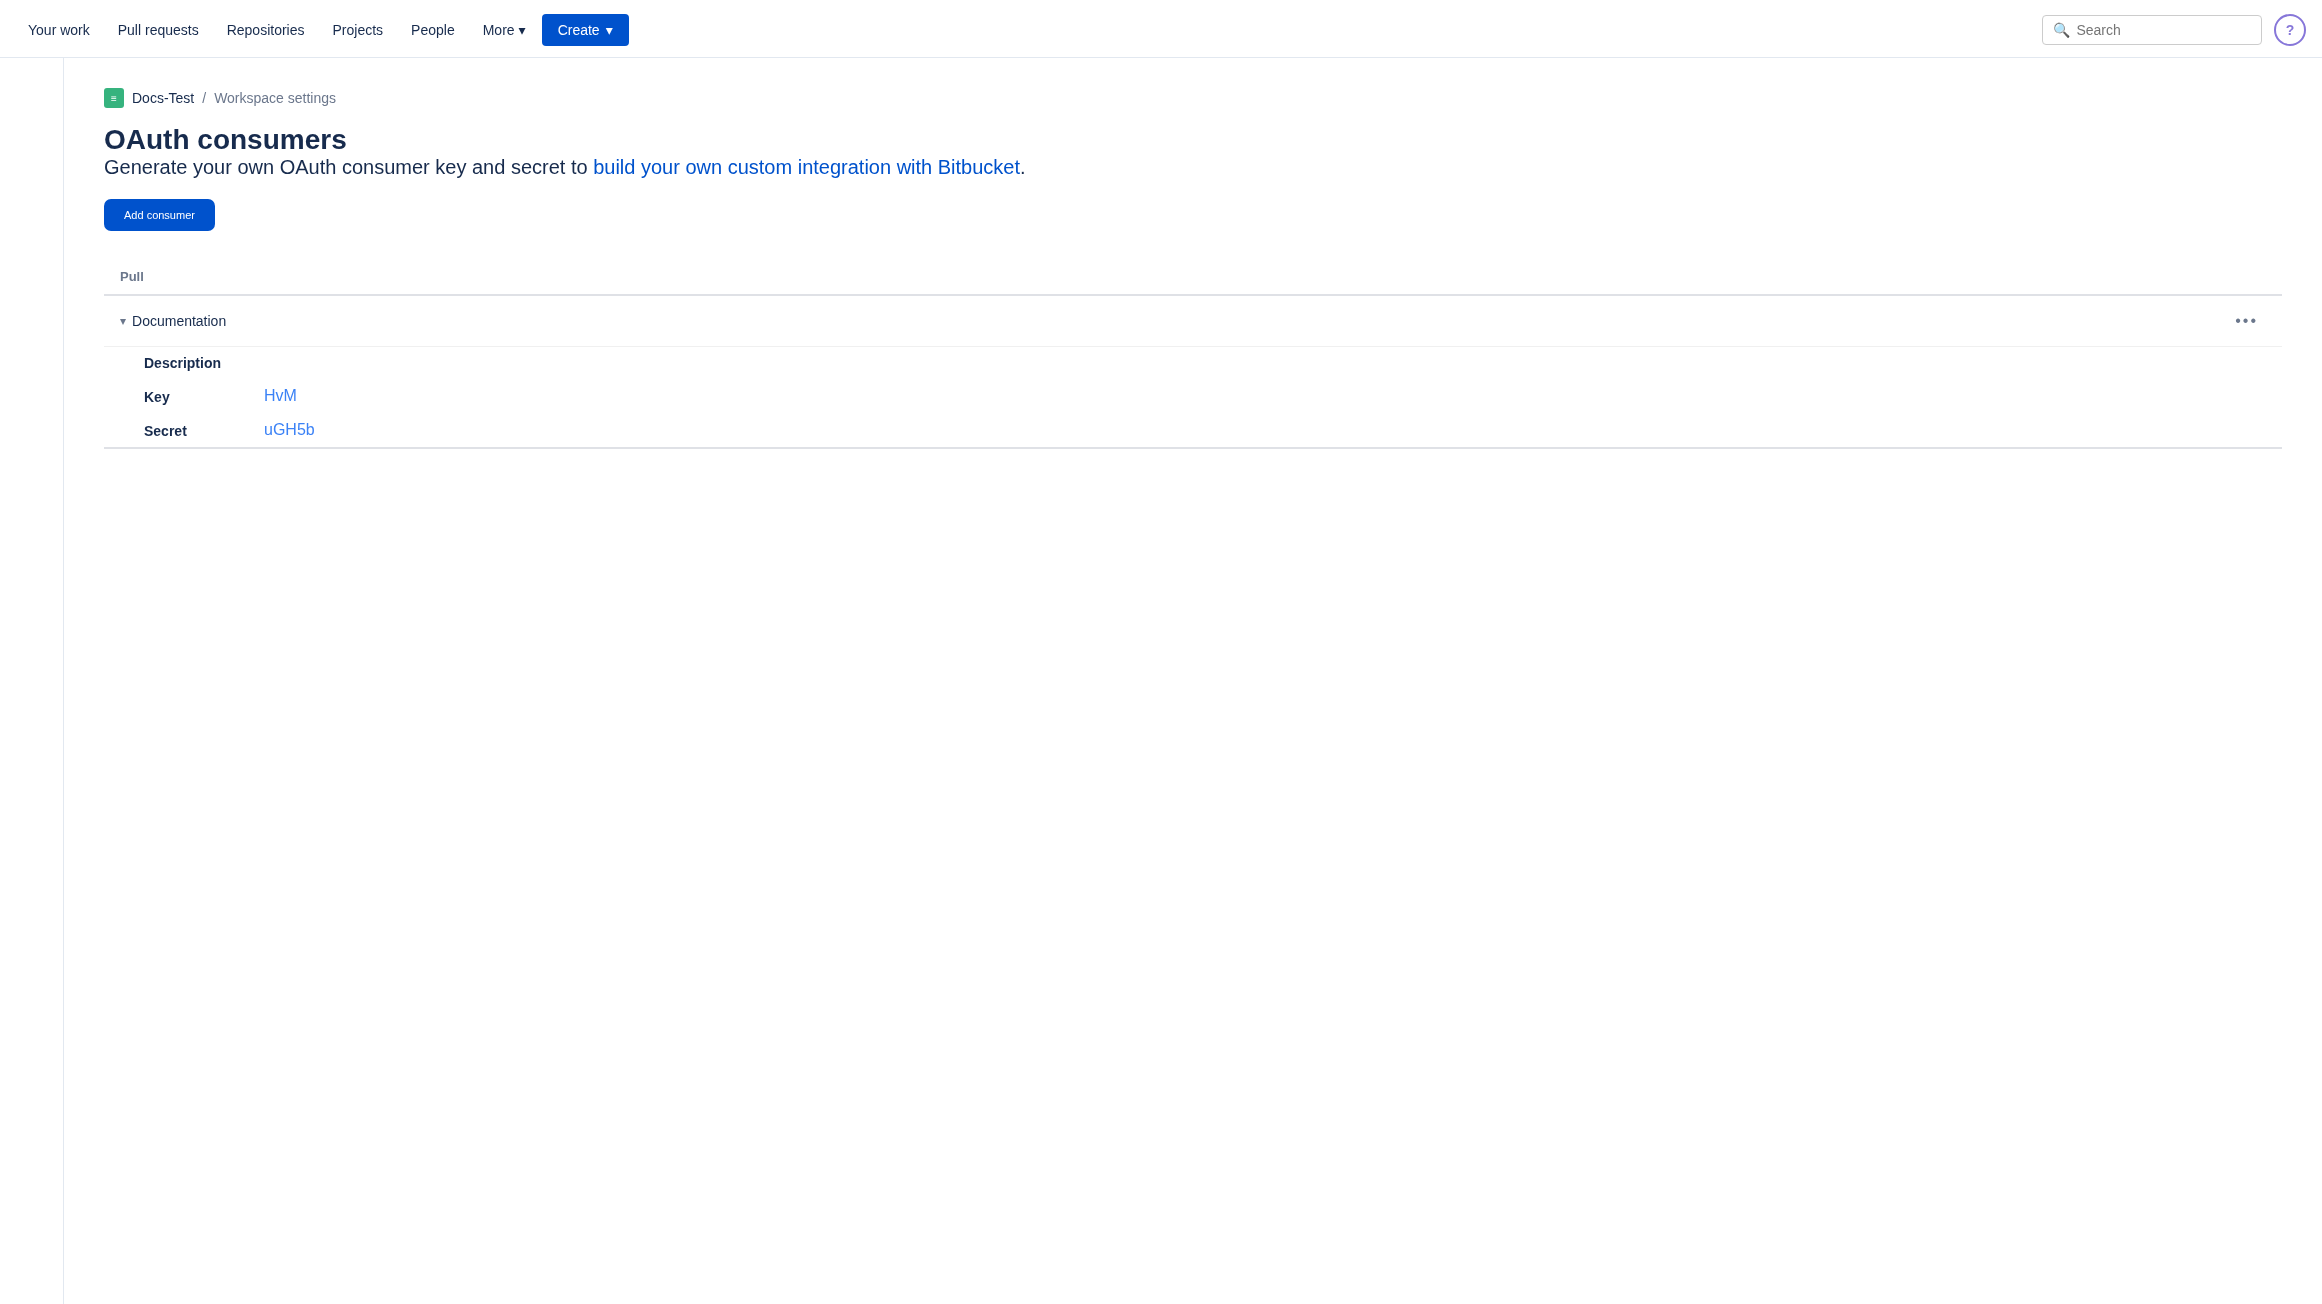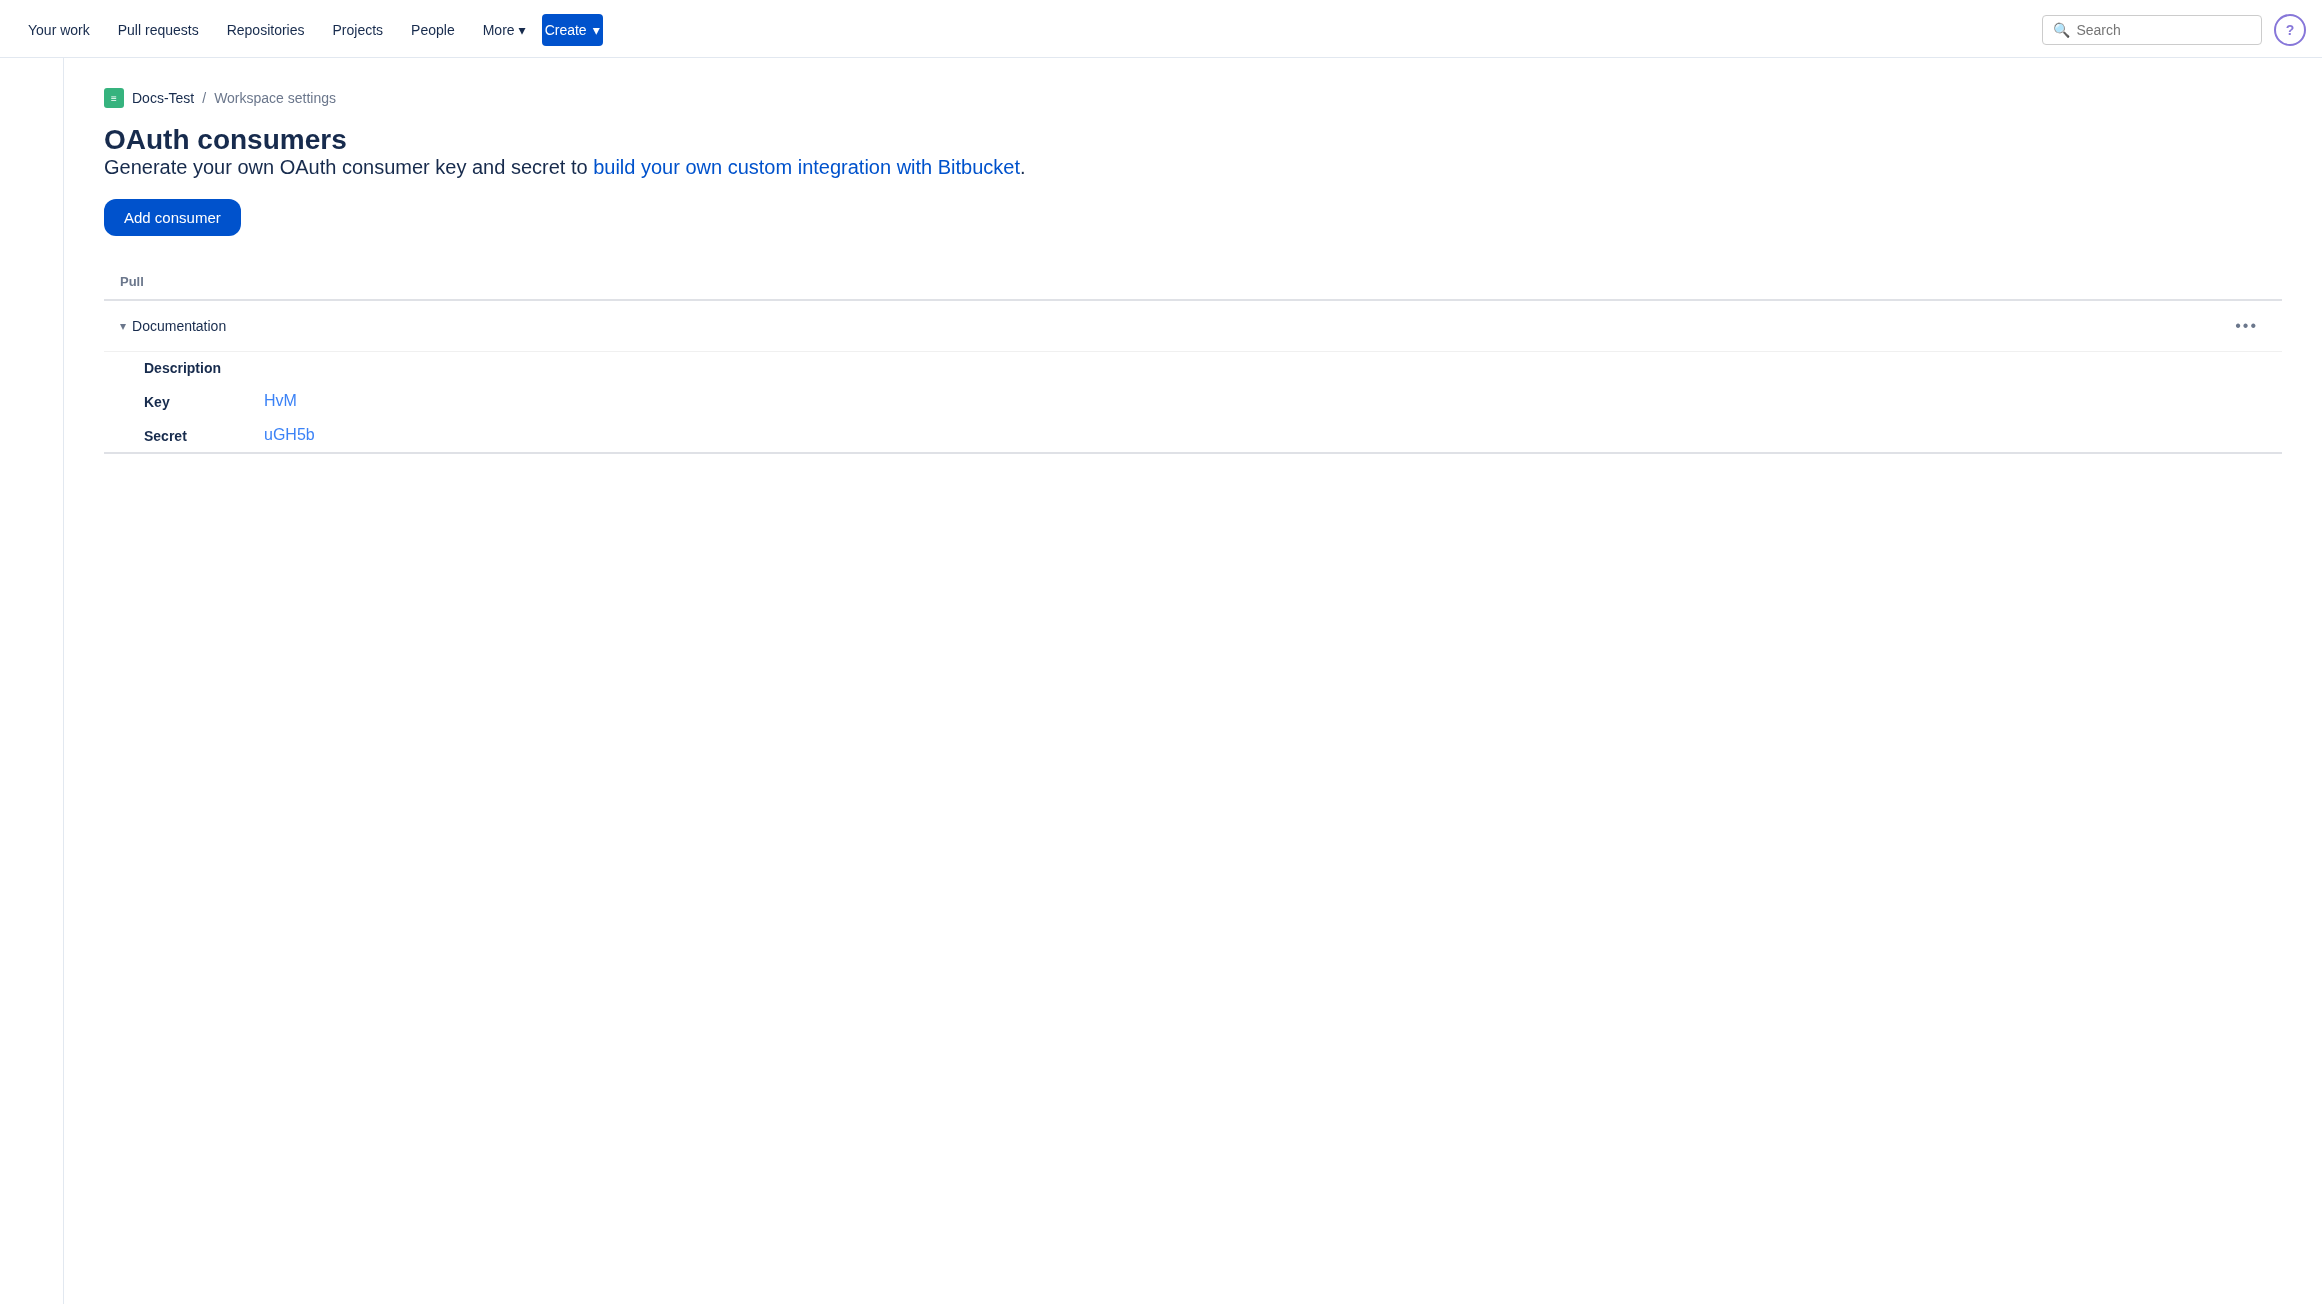--- a/index.html
+++ b/index.html
@@ -63,21 +63,21 @@
     }
     .search-icon-nav {
       color: #6b778c;
       font-size: 14px;
     }
     .create-btn {
       background: #0052cc;
       color: #fff;
       border: none;
       border-radius: 4px;
-      padding: 8px 3px;
+      padding: 8px 16px;
       font-size: 14px;
       font-weight: 500;
       cursor: pointer;
       display: flex;
       align-items: center;
       gap: 6px;
     }
     .help-btn {
       width: 32px;
       height: 32px;
@@ -152,23 +152,23 @@
     .description-link {
       color: #0052cc;
       text-decoration: none;
       cursor: pointer;
     }
 
     .add-consumer-btn {
       background: #0052cc;
       color: #fff;
       border: none;
-      border-radius: 12px;
+      border-radius: 7px;
       padding: 10px 20px;
-      font-size: 15px;
+      font-size: 11px;
       font-weight: 500;
       cursor: pointer;
       margin-bottom: 28px;
       display: inline-block;
     }
 
     
     .consumers-table {
       width: 100%;
       border-collapse: collapse;

